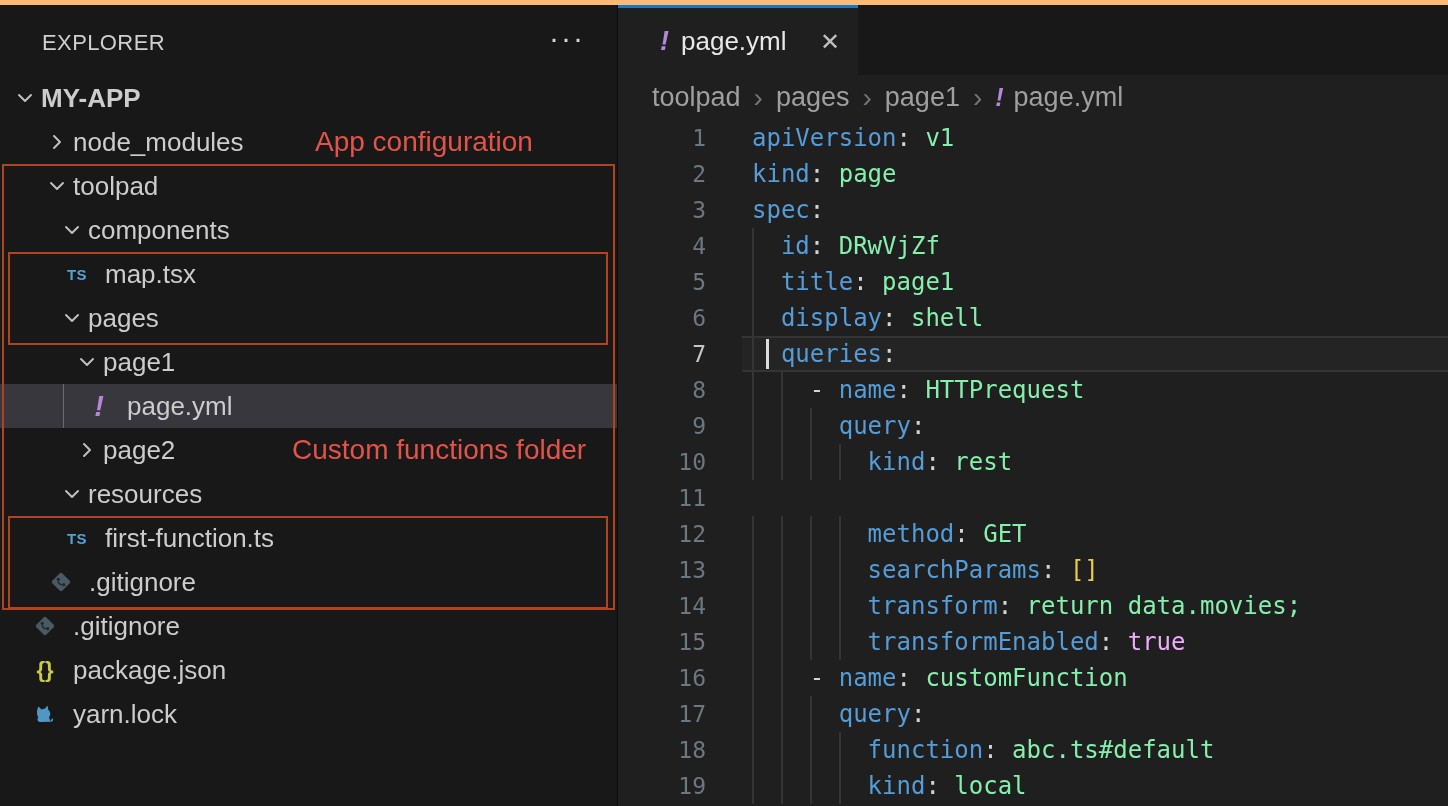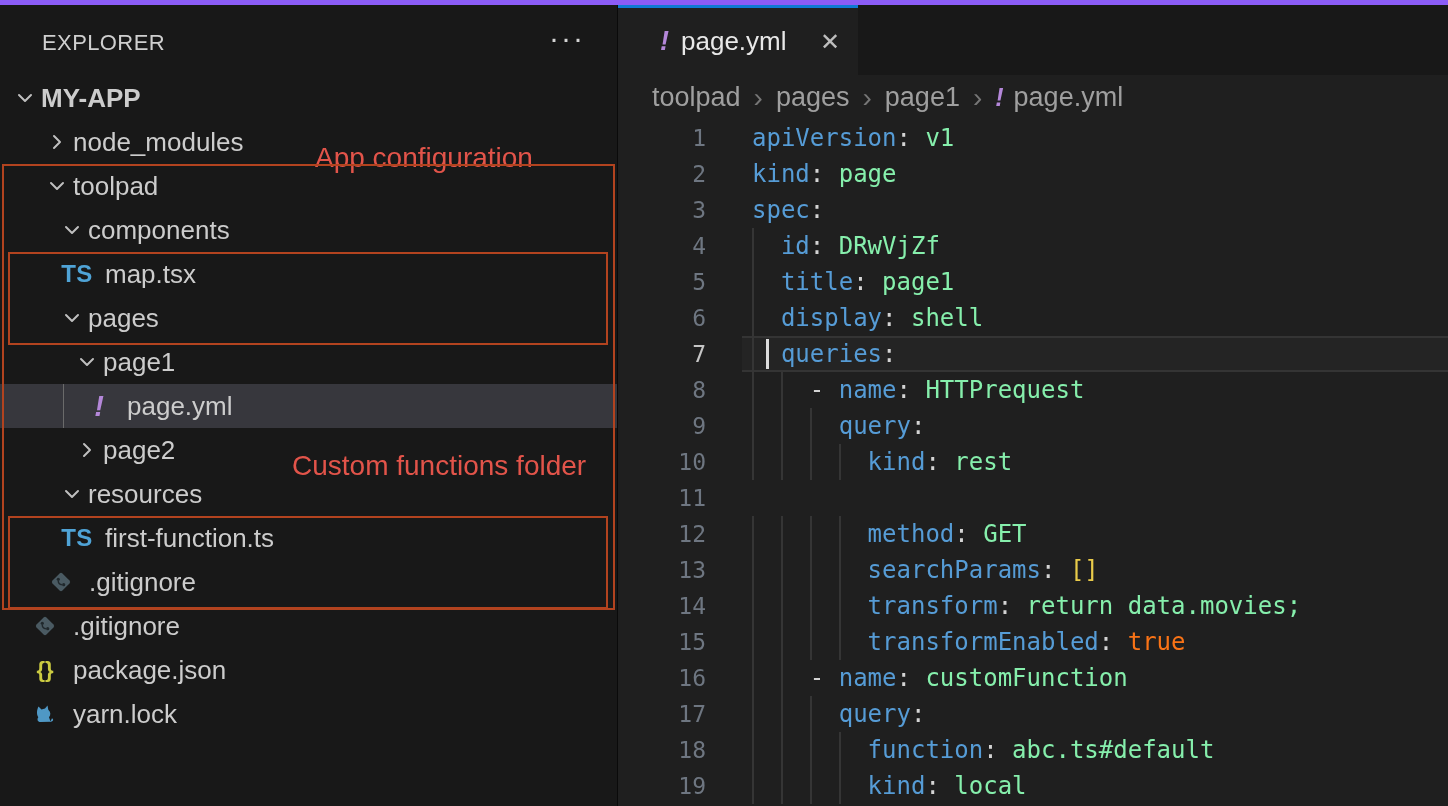--- a/index.html
+++ b/index.html
@@ -1,38 +1,38 @@
 <!DOCTYPE html>
 <html><head>
 <meta charset="utf-8">
 <style>
   html,body{margin:0;padding:0;background:#101010;}
   .app{position:relative;width:1448px;height:806px;display:flex;overflow:hidden;
        background:#1f1f1f;font-family:"Liberation Sans",sans-serif;
-       box-sizing:border-box;border-top:5px solid #8b5cf6;}
+       box-sizing:border-box;border-top:5px solid #fdba74;}
   
   .sidebar{width:618px;flex:none;background:#181818;position:relative;color:#cccccc;
            border-right:1px solid #0a0a0a;box-sizing:border-box;}
   .sb-header{height:71px;box-sizing:border-box;padding:25px 0 0 42px;position:relative;}
   .sb-title{font-size:22px;color:#cfcfcf;letter-spacing:.4px;}
   .sb-more{position:absolute;right:32px;top:18px;font-size:30px;color:#d4d4d4;
            letter-spacing:2px;cursor:pointer;line-height:30px;}
   .tree{position:relative;}
   .row{height:44px;display:flex;align-items:center;position:relative;font-size:26px;
        color:#cccccc;cursor:pointer;box-sizing:border-box;}
   .row.sel{background:#37373d;}
   .row.root .lbl{font-weight:700;}
   .lbl{margin-left:3px;white-space:nowrap;}
   .chevbox{width:26px;height:26px;flex:none;display:flex;align-items:center;justify-content:center;}
   .fibox{width:30px;height:30px;flex:none;display:flex;align-items:center;justify-content:center;margin-right:10px;}
   .fi{font-family:"Liberation Sans",sans-serif;}
   .fi.warn{color:#b487d9;font-style:italic;font-weight:700;font-size:29px;}
-  .fi.ts{color:#4fa3d6;font-weight:700;font-size:24px;letter-spacing:.5px;}
+  .fi.ts{color:#4fa3d6;font-weight:700;font-size:15px;letter-spacing:.5px;}
   .fi.json{color:#cbcb41;font-weight:700;font-size:22px;}
-  .ann{position:absolute;top:16px;line-height:44px;font-size:28px;color:#e2544a;white-space:nowrap;text-align:center;}
+  .ann{position:absolute;top:0;line-height:44px;font-size:28px;color:#e2544a;white-space:nowrap;text-align:center;}
   .tg{position:absolute;left:63px;top:0;bottom:0;width:1px;background:#6a6a6a;}
   .rbox{position:absolute;border:2px solid #b2431f;box-sizing:border-box;pointer-events:none;z-index:3;}
   .rbox.outer{left:2px;top:159px;width:613px;height:446px;}
   .rbox.comp{left:8px;top:247px;width:600px;height:93px;}
   .rbox.res{left:8px;top:511px;width:600px;height:93px;}
   
   .editor{flex:1;min-width:0;display:flex;flex-direction:column;background:#1f1f1f;}
   .tabbar{height:70px;flex:none;background:#181818;display:flex;}
   .tab{width:240px;box-sizing:border-box;background:#1f1f1f;border-top:3px solid #0e7ad3;
        display:flex;align-items:center;gap:12px;padding:0 18px 0 42px;cursor:pointer;}
@@ -43,21 +43,21 @@
               font-size:27px;color:#9f9f9f;}
   .bc-item{cursor:pointer;}
   .bc-sep{margin:0 13px;color:#767676;font-size:28px;}
   .bc-warn{color:#b487d9;font-style:italic;font-weight:700;font-size:25px;margin-right:10px;}
   .codearea{flex:1;position:relative;font-family:"DejaVu Sans Mono",monospace;font-size:24px;overflow:hidden;}
   .crow{display:flex;height:36px;line-height:36px;position:relative;}
   .ln{width:88px;flex:none;text-align:right;color:#6e7681;font-size:23px;position:relative;z-index:2;cursor:pointer;}
   .lc{margin-left:46px;flex:1;position:relative;white-space:pre;}
   .lc .tok{position:relative;z-index:2;}
   .g{position:absolute;top:0;bottom:0;width:2px;background:#353535;z-index:1;}
-  .k{color:#569cd6;} .vs{color:#86efac;} .vb{color:#e9cb4a;} .vk{color:#f97316;} .pp{color:#d4d4d4;}
+  .k{color:#569cd6;} .vs{color:#86efac;} .vb{color:#e9cb4a;} .vk{color:#f0abfc;} .pp{color:#d4d4d4;}
   .curbg{position:absolute;left:-10px;right:0;top:0;bottom:0;background:#242424;
          border-top:2px solid #343434;border-bottom:2px solid #343434;box-sizing:border-box;z-index:0;}
   .cursor{position:absolute;top:3px;height:30px;width:3px;background:#dcdcdc;z-index:3;}
   .crow.cur .ln{color:#c6c6c6;}
 </style>
 </head>
 <body>
 
 <div class="app">
 

